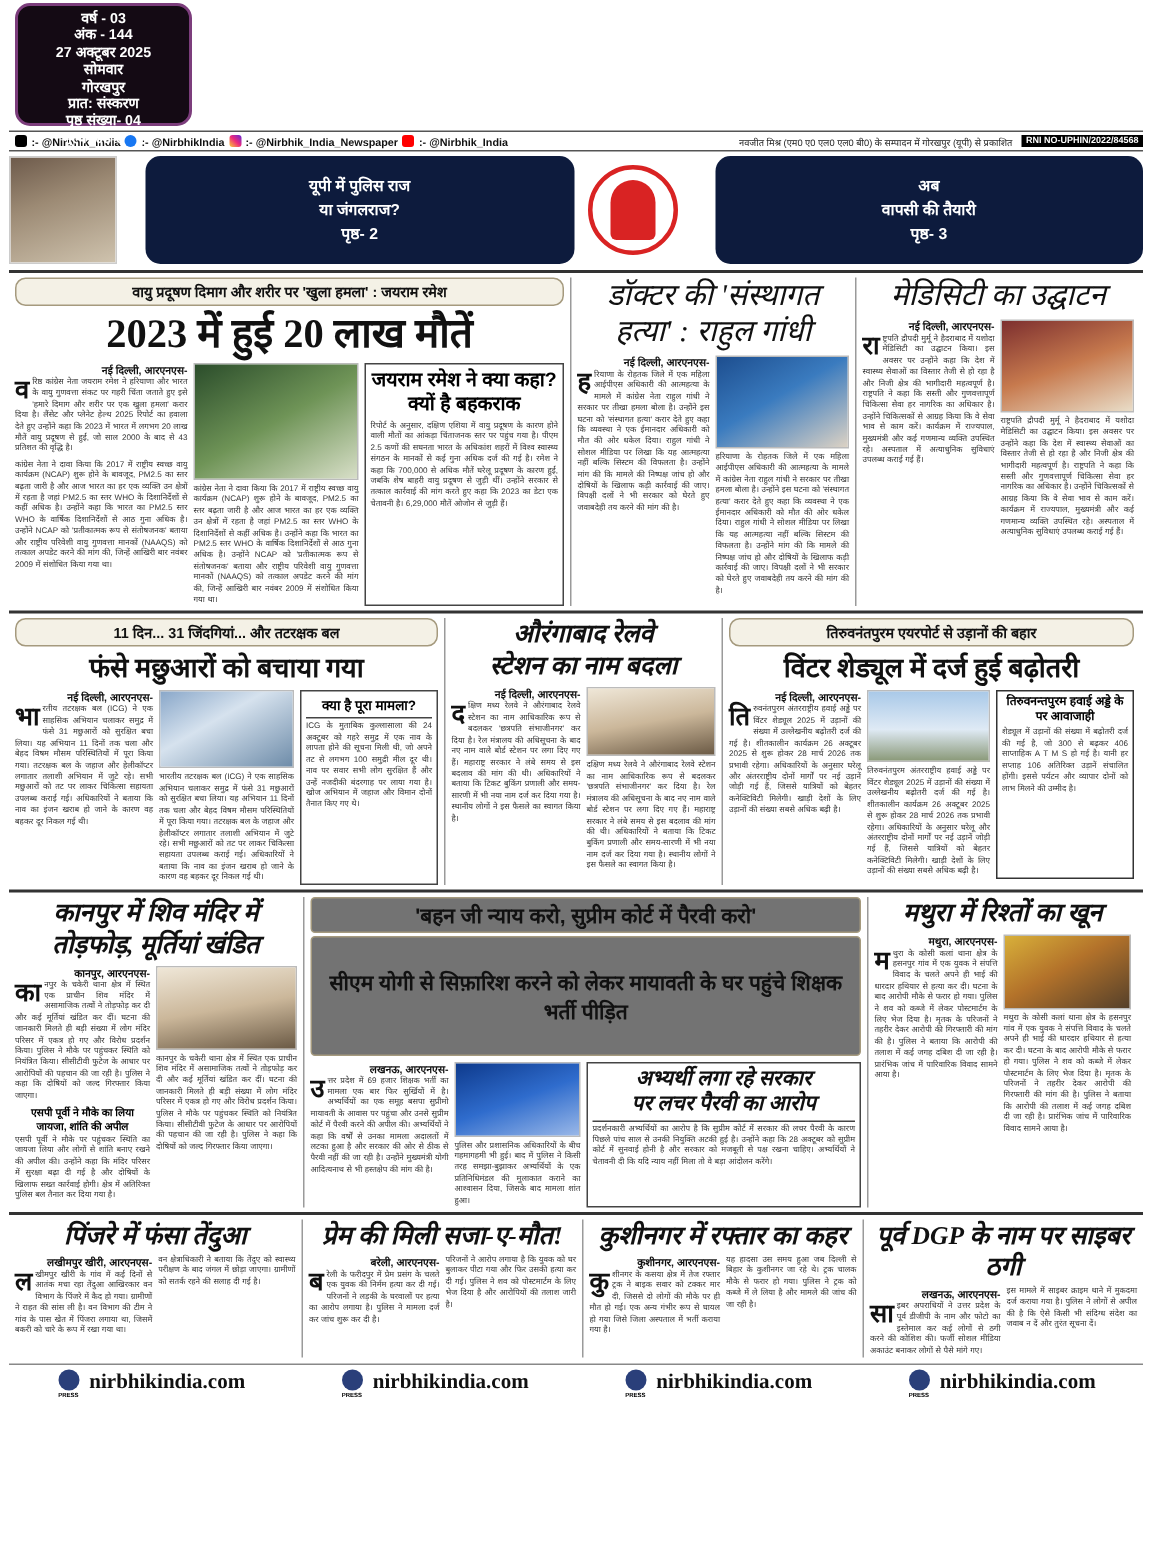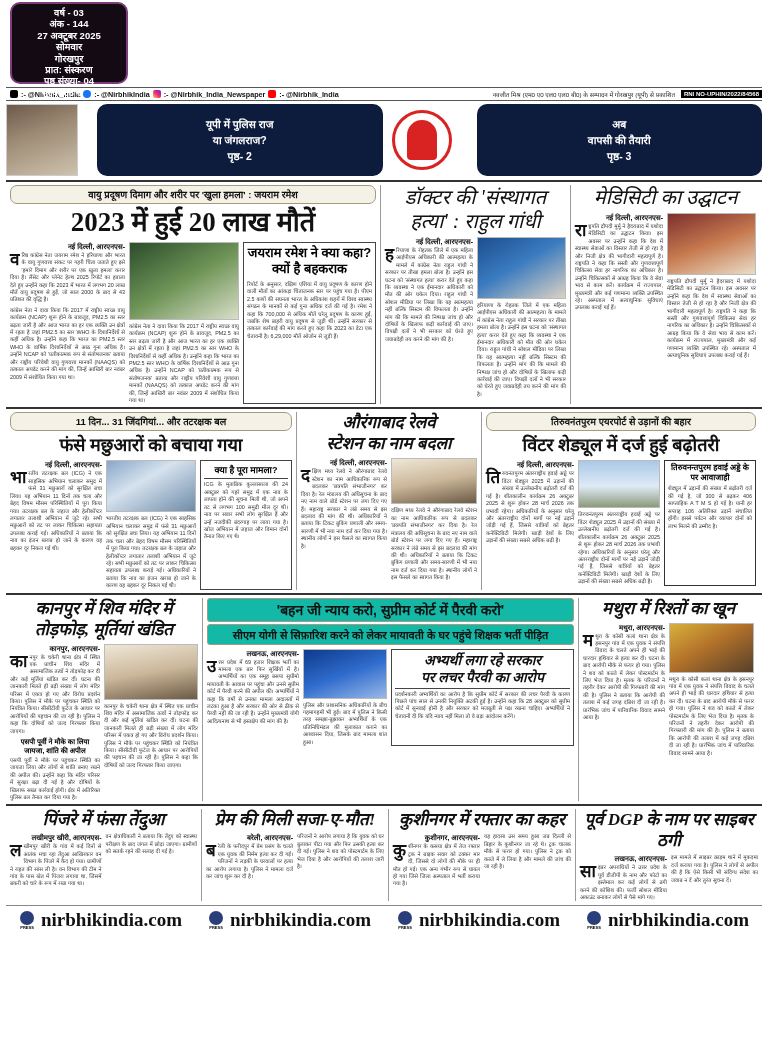--- a/index.html
+++ b/index.html
@@ -160,21 +160,21 @@
   .kicker {
     border: 1px solid #a59a7e;
     background: #f4f1e6;
     border-radius: 7px;
     text-align: center;
     font-size: 9.6px; font-weight: bold;
     padding: 2px 4px;
     margin-bottom: 3px;
     color: #111;
   }
-  .kicker.plain { background:#14b8a6; border-radius:3px; }
+  .kicker.plain { background:#737373; border-radius:3px; }
 
   .head-xl {
     font-family: "Liberation Serif", serif;
     font-weight: bold;
     font-size: 27px; line-height: 31px;
     text-align: center; color: #111;
   }
   .head-lg {
     font-family: "Liberation Serif", serif;
     font-weight: normal; font-style: italic;
@@ -233,21 +233,21 @@
   .inline-sub { text-align:center; font-weight:bold; font-size:7px; margin:2px 0; }
 
   
   .footer {
     display:flex; margin: 4px 2px 2px 2px; border-top:1px solid #888; padding-top:3px;
   }
   .foot-cell { flex:1; display:flex; align-items:center; gap:6px; justify-content:center; }
   .foot-logo { width:16px; height:18px; }
   .foot-logo .e { width:14px; height:14px; background:#2a3f7a; border-radius:50%; margin:0 auto;}
   .foot-cap { font-size:4px; text-align:center; font-weight:bold; }
-  .foot-url { font-family:"Liberation Serif", serif; font-weight:bold; font-size:19px; color:#111; }
+  .foot-url { font-family:"Liberation Serif", serif; font-weight:bold; font-size:14px; color:#111; }
 </style>
 </head>
 <body>
 
 <div class="page">
 
 
   <div class="masthead">
     <div class="mast-info">
       <div>वर्ष - 03</div>
@@ -443,21 +443,21 @@
           <div class="photo" style="height:56px">
               <span class="ph ph-c"></span>
             </div>
           <div class="body-text" style="margin-top:3px">कानपुर के चकेरी थाना क्षेत्र में स्थित एक प्राचीन शिव मंदिर में असामाजिक तत्वों ने तोड़फोड़ कर दी और कई मूर्तियां खंडित कर दीं। घटना की जानकारी मिलते ही बड़ी संख्या में लोग मंदिर परिसर में एकत्र हो गए और विरोध प्रदर्शन किया। पुलिस ने मौके पर पहुंचकर स्थिति को नियंत्रित किया। सीसीटीवी फुटेज के आधार पर आरोपियों की पहचान की जा रही है। पुलिस ने कहा कि दोषियों को जल्द गिरफ्तार किया जाएगा।</div>
         </div>
       </div>
     </div>
 
     <div class="col" style="width:376px">
       <div class="kicker plain" style="font-size:14px;line-height:18px;padding:2px 3px">'बहन जी न्याय करो, सुप्रीम कोर्ट में पैरवी करो'</div>
-      <div class="kicker plain" style="font-size:11px;padding:2px 3px;margin-top:-1px">सीएम योगी से सिफ़ारिश करने को लेकर मायावती के घर पहुंचे शिक्षक भर्ती पीड़ित</div>
+      <div class="kicker plain" style="font-size:14px;padding:20px 3px;margin-top:-1px">सीएम योगी से सिफ़ारिश करने को लेकर मायावती के घर पहुंचे शिक्षक भर्ती पीड़ित</div>
       <div class="subcols" style="margin-top:4px">
         <div class="subcol" style="flex:0 0 92px">
           <div class="dateline">लखनऊ, आरएनएस-</div>
           <div class="body-text drop">उत्तर प्रदेश में 69 हजार शिक्षक भर्ती का मामला एक बार फिर सुर्खियों में है। अभ्यर्थियों का एक समूह बसपा सुप्रीमो मायावती के आवास पर पहुंचा और उनसे सुप्रीम कोर्ट में पैरवी करने की अपील की। अभ्यर्थियों ने कहा कि वर्षों से उनका मामला अदालतों में लटका हुआ है और सरकार की ओर से ठीक से पैरवी नहीं की जा रही है। उन्होंने मुख्यमंत्री योगी आदित्यनाथ से भी हस्तक्षेप की मांग की है।</div>
         </div>
         <div class="subcol" style="flex:0 0 84px">
           <div class="photo" style="height:50px">
               <span class="ph ph-blue"></span>
             </div>
           <div class="body-text" style="margin-top:3px">पुलिस और प्रशासनिक अधिकारियों के बीच गहमागहमी भी हुई। बाद में पुलिस ने किसी तरह समझा-बुझाकर अभ्यर्थियों के एक प्रतिनिधिमंडल की मुलाकात कराने का आश्वासन दिया, जिसके बाद मामला शांत हुआ।</div>

